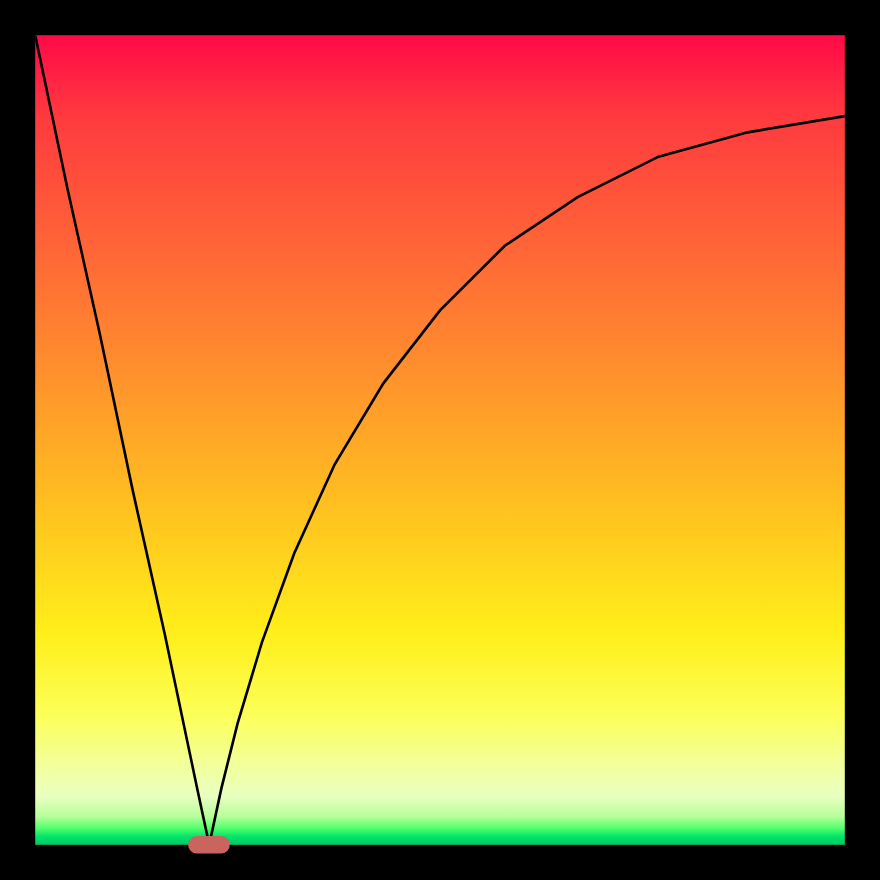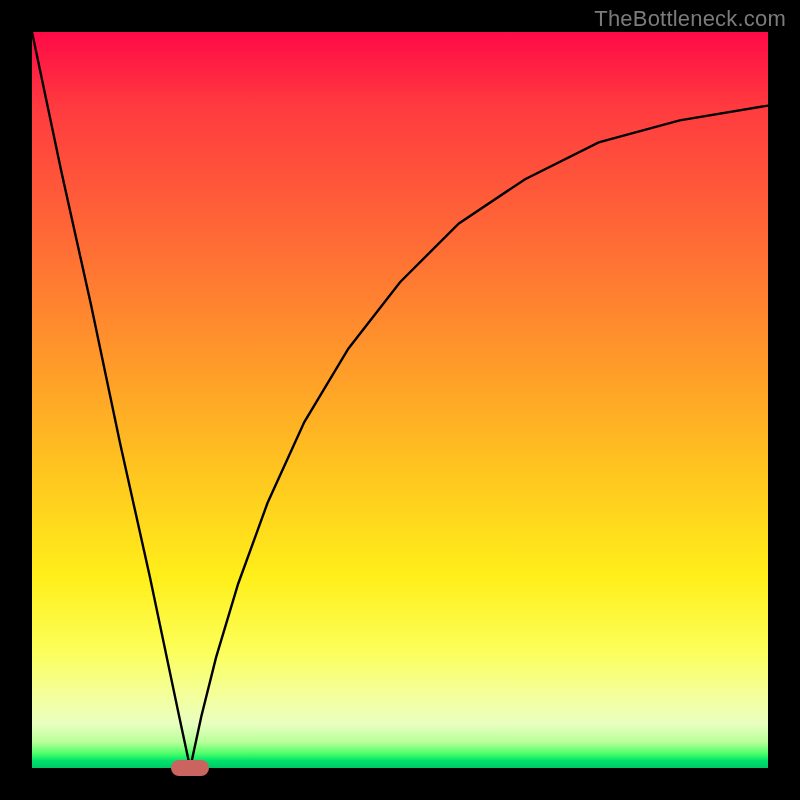--- a/index.html
+++ b/index.html
@@ -70,21 +70,20 @@
     fill: none;
     stroke: #000;
     stroke-width: 2.4;
     stroke-linecap: round;
   }
 </style>
 </head>
 <body>
 
 <div class="frame">
-  <div class="watermark">TheBottleneck.com</div>
 
   <div class="plot">
     <svg class="curve" viewBox="0 0 736 736" preserveAspectRatio="none">
       <path d="M0.0 0.0 L29.4 139.8 L58.9 272.3 L88.3 412.2 L117.8 544.6 L147.2 684.5 L158.2 736.0"></path>
       <path d="M158.2 736.0 L169.3 684.5 L184.0 625.6 L206.1 552.0 L235.5 471.0 L272.3 390.1 L316.5 316.5 L368.0 250.2 L426.9 191.4 L493.1 147.2 L566.7 110.4 L647.7 88.3 L736.0 73.6"></path>
     </svg>
     <div class="marker" style="left: 158.24px; top: 736px; background: rgb(201, 100, 95);"></div>
   </div>
 </div>
 

